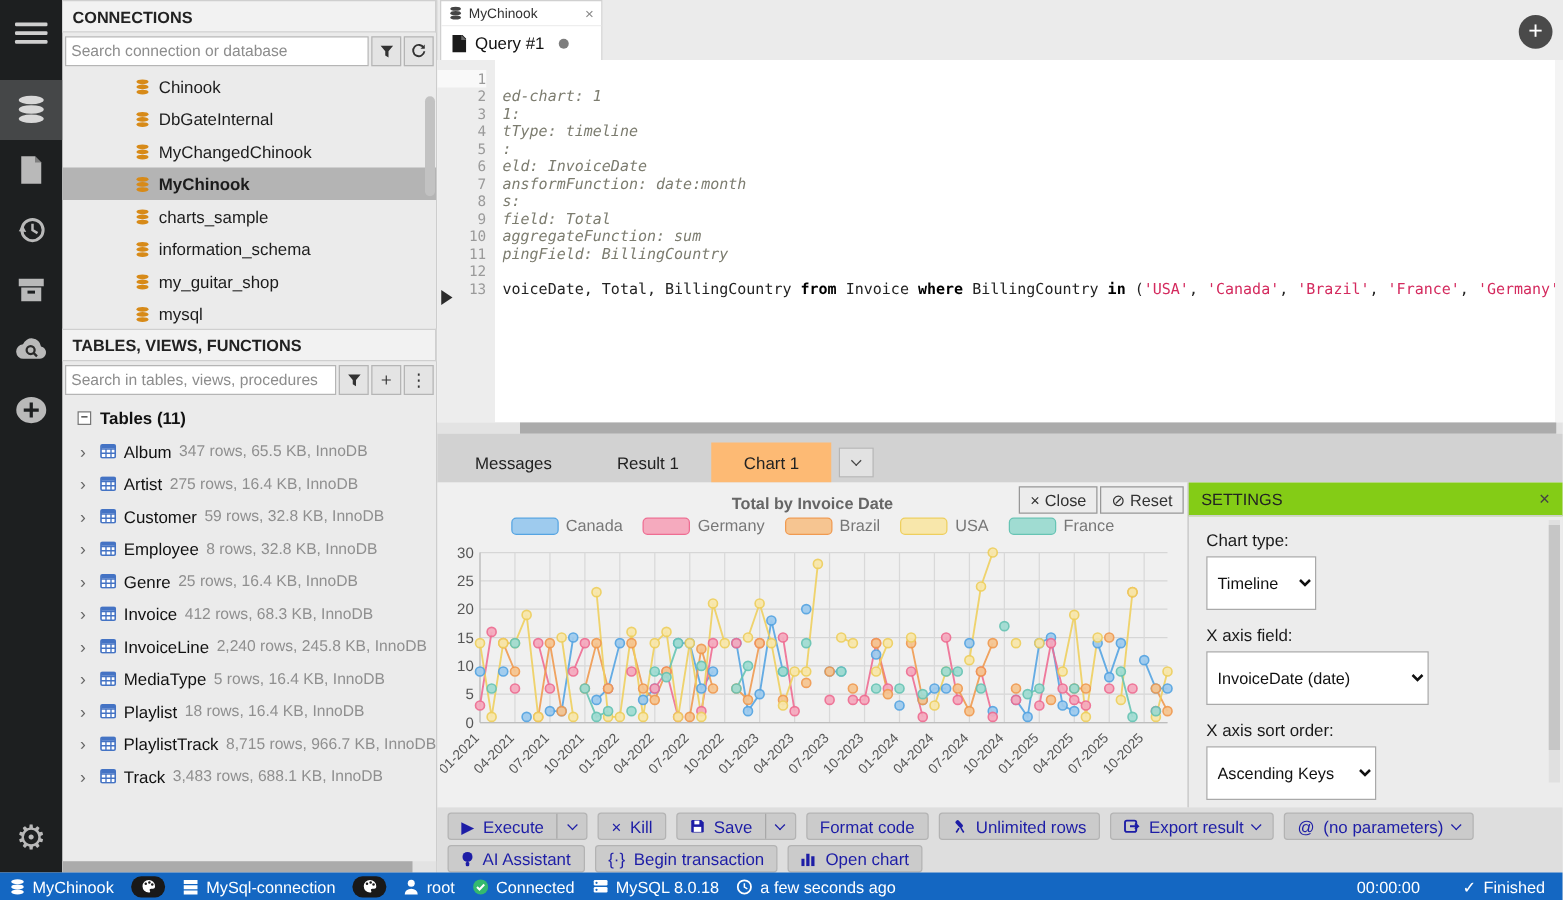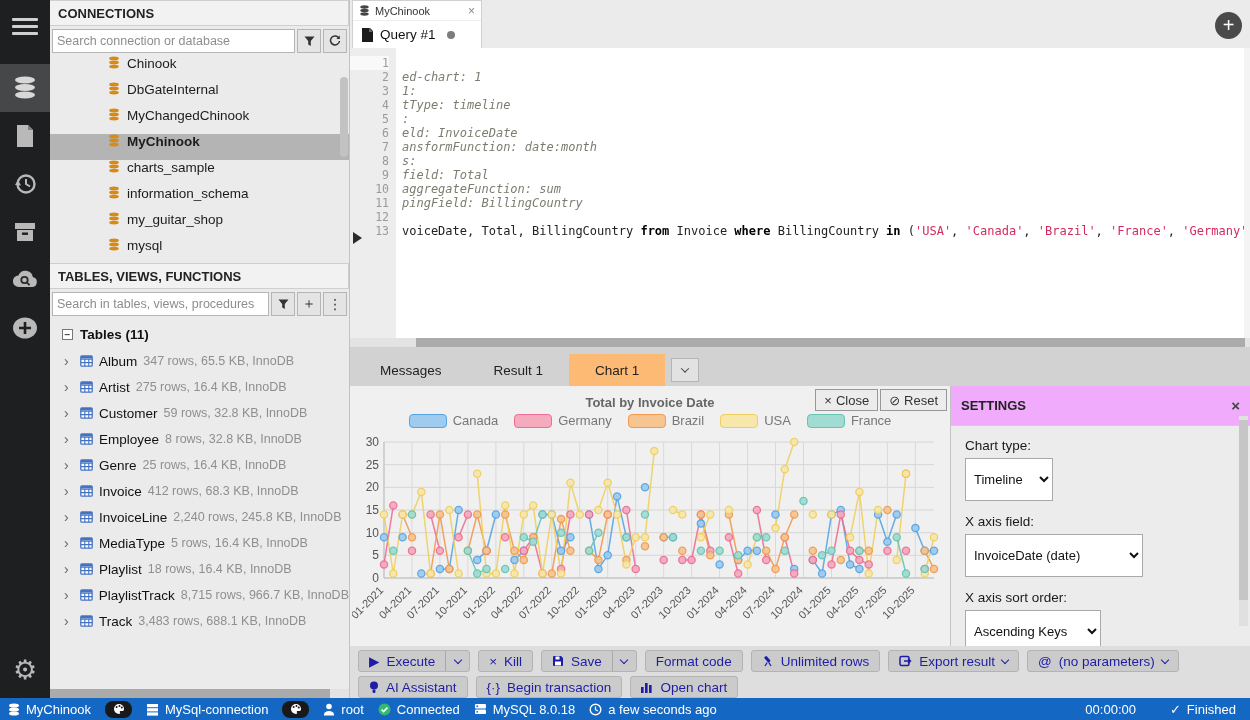--- a/index.html
+++ b/index.html
@@ -13,21 +13,21 @@
   .hamb{width:26px}
   .hamb div{height:3px;background:#cfcfcf;margin:4px 0;border-radius:1px}
   
   #side{position:absolute;left:50px;top:0;width:300px;height:698px;background:#ebebeb;border-right:1px solid #c3c3c3}
   .pane-head{height:26px;background:#f2f2f2;border:1px solid #cfcfcf;border-left:none;display:flex;align-items:center;padding:0 8px;font-size:13px;font-weight:bold;color:#222}
   .search-row{display:flex;align-items:center;padding:3px 2px 3px 2px;gap:2px}
   .search-row input{flex:1;height:24px;border:1px solid #b5b5b5;background:#fff;font-size:12.5px;padding:0 4px;color:#333;font-family:"Liberation Sans",sans-serif}
   .search-row input::placeholder{color:#8d8d8d}
   .sq-btn{width:24px;height:24px;background:#e4e4e4;border:1px solid #b5b5b5;display:flex;align-items:center;justify-content:center;font-size:14px;color:#333;cursor:pointer}
   #conn-list{position:relative;height:207px;overflow:hidden}
-  .conn-item{height:26px;display:flex;gap:7px;padding-left:58px;font-size:13.5px;color:#1c1c1c;cursor:pointer;white-space:nowrap}
+  .conn-item{height:26px;display:flex;align-items:center;gap:7px;padding-left:58px;font-size:13.5px;color:#1c1c1c;cursor:pointer;white-space:nowrap}
   .conn-item.selected{background:#b4b4b4;font-weight:bold}
   .vthumb{position:absolute;right:1px;width:8px;background:#c2c2c2;border-radius:4px}
   .grp-row{display:flex;align-items:center;gap:7px;padding:8px 8px 6px 12px;font-size:13.5px;font-weight:bold;color:#111}
   .minusbox{width:11px;height:11px;border:1px solid #777;display:inline-flex;align-items:center;justify-content:center;font-size:10px;line-height:9px;color:#444;background:#fff}
   .tbl-item{height:26px;display:flex;align-items:center;gap:6px;padding-left:14px;font-size:13.5px;white-space:nowrap;overflow:hidden;cursor:pointer}
   .tbl-item .chev{color:#666;font-size:14px;width:10px}
   .tbl-item .tname{color:#111}
   .tbl-item .tmeta{color:#8f8f8f;font-size:12.5px}
   .hscroll{position:absolute;height:9px;background:#e3e3e3}
   .hthumb{position:absolute;height:9px;background:#ababab}
@@ -58,21 +58,21 @@
   #chartpane{position:absolute;left:0;top:386px;width:600px;height:260px;background:#f0f0f0}
   #chart-title{position:absolute;left:0;right:0;top:9px;text-align:center;font-size:13px;font-weight:bold;color:#666}
   #chart-btns{position:absolute;right:3px;top:3px;display:flex;gap:2px}
   .cbtn{height:22px;padding:0 8px;background:#ececec;border:1px solid #989898;font-size:13px;color:#333;display:flex;align-items:center;gap:4px;cursor:pointer}
   #chart-legend{position:absolute;left:0;right:0;top:27px;display:flex;justify-content:center;gap:16px;align-items:center}
   .leg{display:flex;align-items:center;gap:6px;font-size:13px;color:#777}
   .leg .sw{width:38px;height:14px;border-radius:4px;border:1.5px solid}
   #chart-svg{position:absolute;left:2px;top:50px}
   
   #settings{position:absolute;left:600px;top:386px;right:0;height:260px;background:#ececec;border-left:1px solid #c3c3c3}
-  #set-head{height:40px;background:#f0abfc;border-bottom:1px solid #cfcfcf;display:flex;align-items:center;padding:0 10px;font-size:13px;font-weight:bold;color:#222}
+  #set-head{height:27px;background:#84cc16;border-bottom:1px solid #cfcfcf;display:flex;align-items:center;padding:0 10px;font-size:13px;font-weight:normal;color:#222}
   #set-head .x{margin-left:auto;color:#444;font-size:15px;cursor:pointer}
   #set-body{padding:12px 14px;overflow:hidden;position:relative;height:233px}
   .sfield{margin-bottom:13px}
   .sfield label{display:block;font-size:13.5px;color:#1a1a1a;margin-bottom:5px}
   .sfield select{font-size:13px;font-family:"Liberation Sans",sans-serif;padding:12px 4px;border:1px solid #a9a9a9;background:#fff;color:#111}
   #set-scroll{position:absolute;right:2px;top:30px;width:9px;height:210px;background:#e0e0e0}
   #set-scroll div{position:absolute;top:4px;width:9px;height:180px;background:#c6c6c6}
   
   #toolbar{position:absolute;left:0;top:646px;right:0;height:52px;background:#dedede;padding:4px 8px;display:flex;flex-direction:column;gap:4px}
   .trow{display:flex;gap:8px}

